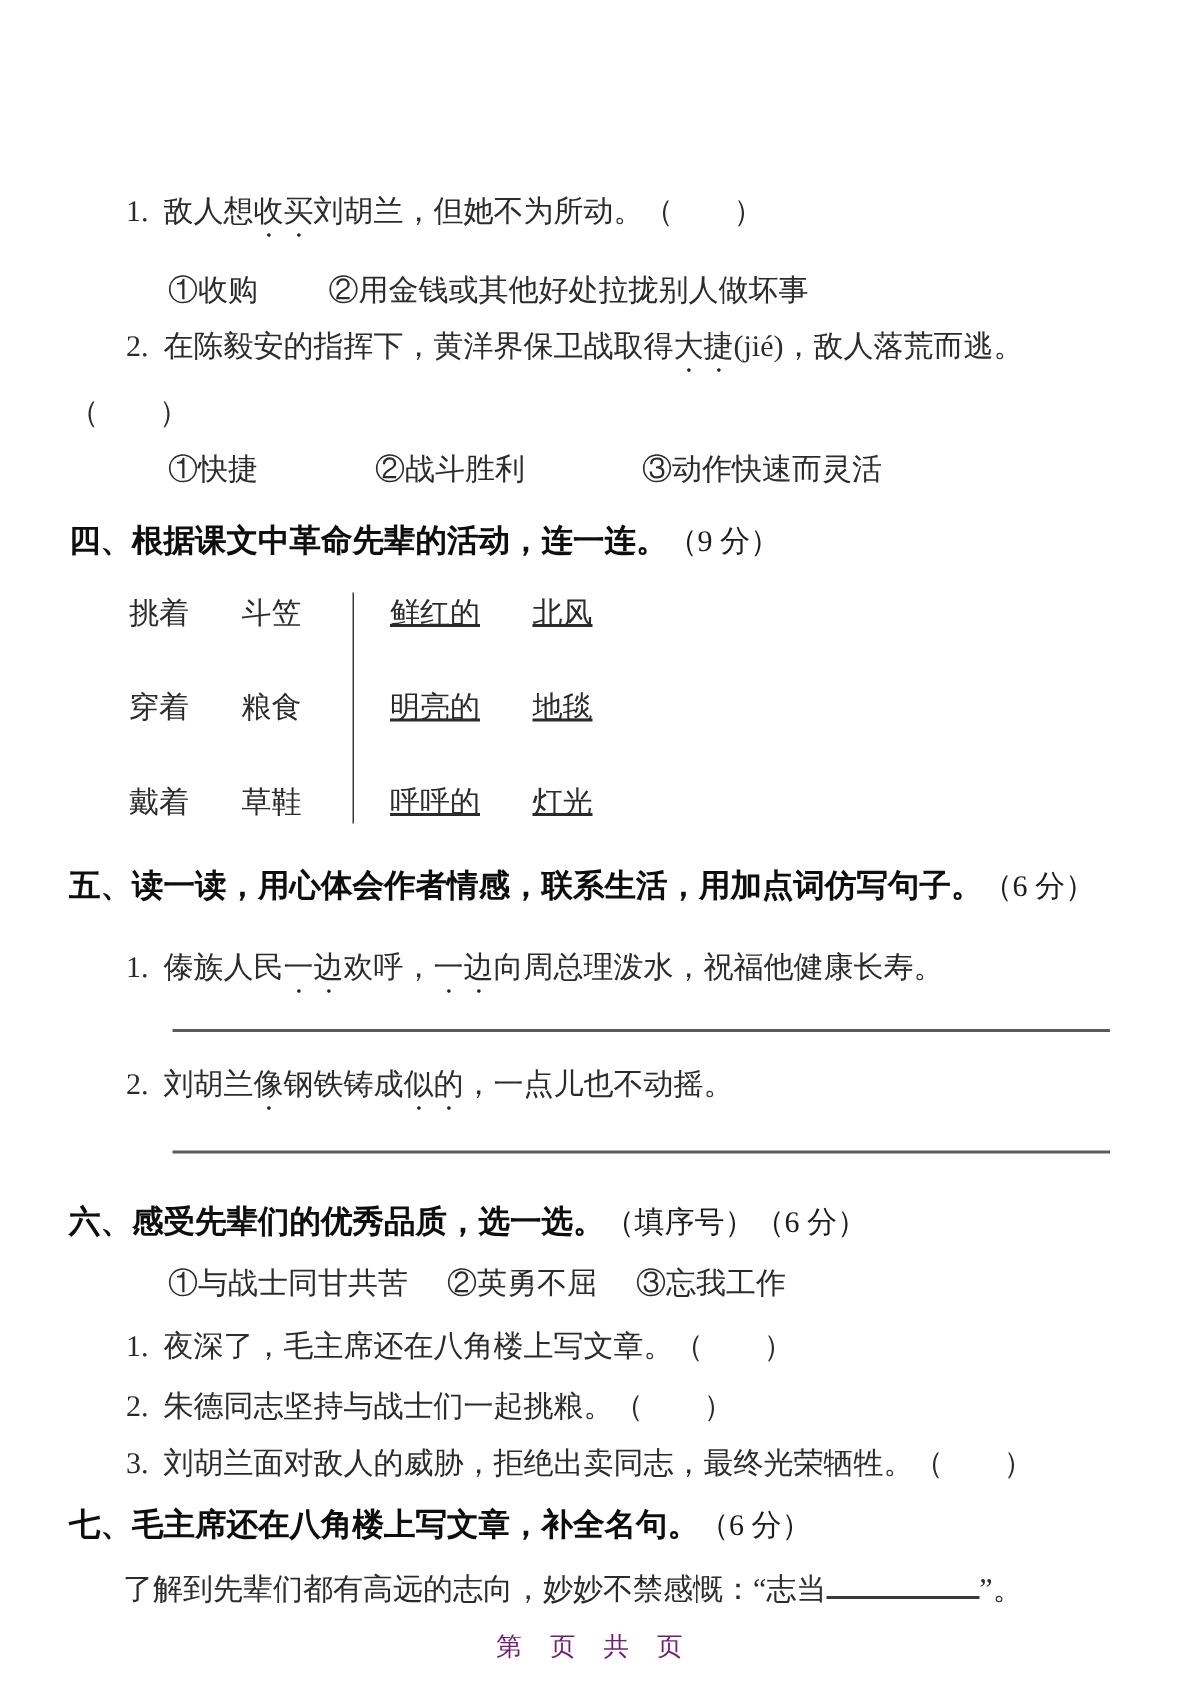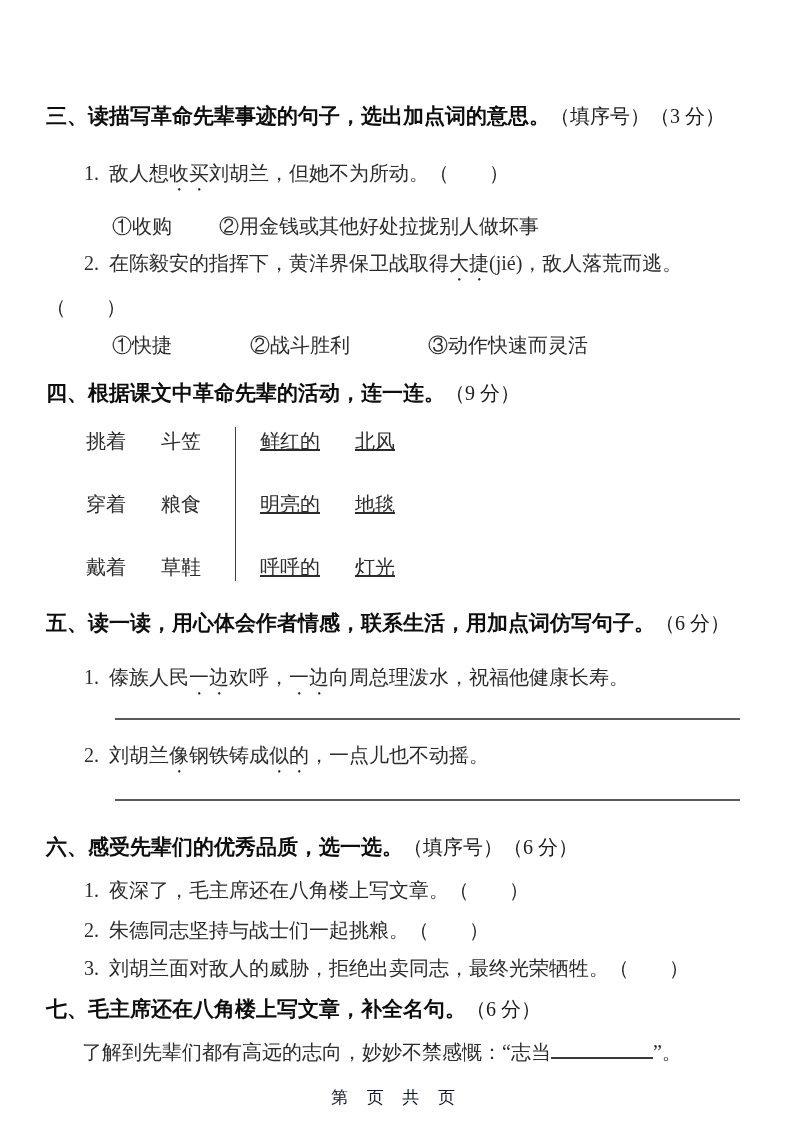--- a/index.html
+++ b/index.html
@@ -85,31 +85,30 @@
     width: 102px; height: 20px;
     border-bottom: 2px solid #3a3a3a;
     vertical-align: baseline;
   }
   .footer {
     position: absolute;
     left: 0; right: 0; top: 1086px;
     text-align: center;
     font-size: 17px;
     letter-spacing: 7px;
-    color: #0f172a;
+    color: #701a75;
     font-family: "Liberation Sans", "DejaVu Sans", sans-serif;
   }
 </style>
 </head>
 <body>
 
 <div class="page">
 
   <section>
-    <h2 class="sec-title"><span>三、</span><span>读描写革命先辈事迹的句子，选出加点词的意思。</span><span class="sec-suffix">（填序号）（3 分）</span></h2>
 
     <div class="q indent1 s3-q1">
       <span class="qnum">1.</span><span>敌人想</span><span class="dotted">收买</span><span>刘胡兰，但她不为所动。</span><span>（　　）</span>
     </div>
     <div class="opts opts-s3q1 indent2 s3-opts1">
       <span>①收购</span>
         <span>②用金钱或其他好处拉拢别人做坏事</span>
     </div>
 
     <div class="q indent1 s3-q2">
@@ -156,20 +155,25 @@
 
     <div class="q indent1 s5-q2">
       <span class="qnum">2.</span><span>刘胡兰</span><span class="dotted">像</span><span>钢铁铸成</span><span class="dotted">似的</span><span>，一点儿也不动摇。</span>
     </div>
     <div class="ans-line ans2"></div>
   </section>
 
   <section>
     <h2 class="sec-title s6-title"><span>六、</span><span>感受先辈们的优秀品质，选一选。</span><span class="sec-suffix">（填序号）（6 分）</span></h2>
 
+    <div class="opts opts-s6 indent2 s6-opts">
+      <span>①与战士同甘共苦</span>
+        <span>②英勇不屈</span>
+        <span>③忘我工作</span>
+    </div>
 
     <div class="q indent1 q-flex s6-q1">
       <span><span class="qnum">1.</span><span>夜深了，毛主席还在八角楼上写文章。</span></span>
       <span class="paren-r">（　　）</span>
     </div>
     <div class="q indent1 q-flex s6-q2">
       <span><span class="qnum">2.</span><span>朱德同志坚持与战士们一起挑粮。</span></span>
       <span class="paren-r">（　　）</span>
     </div>
     <div class="q indent1 q-flex s6-q3">

